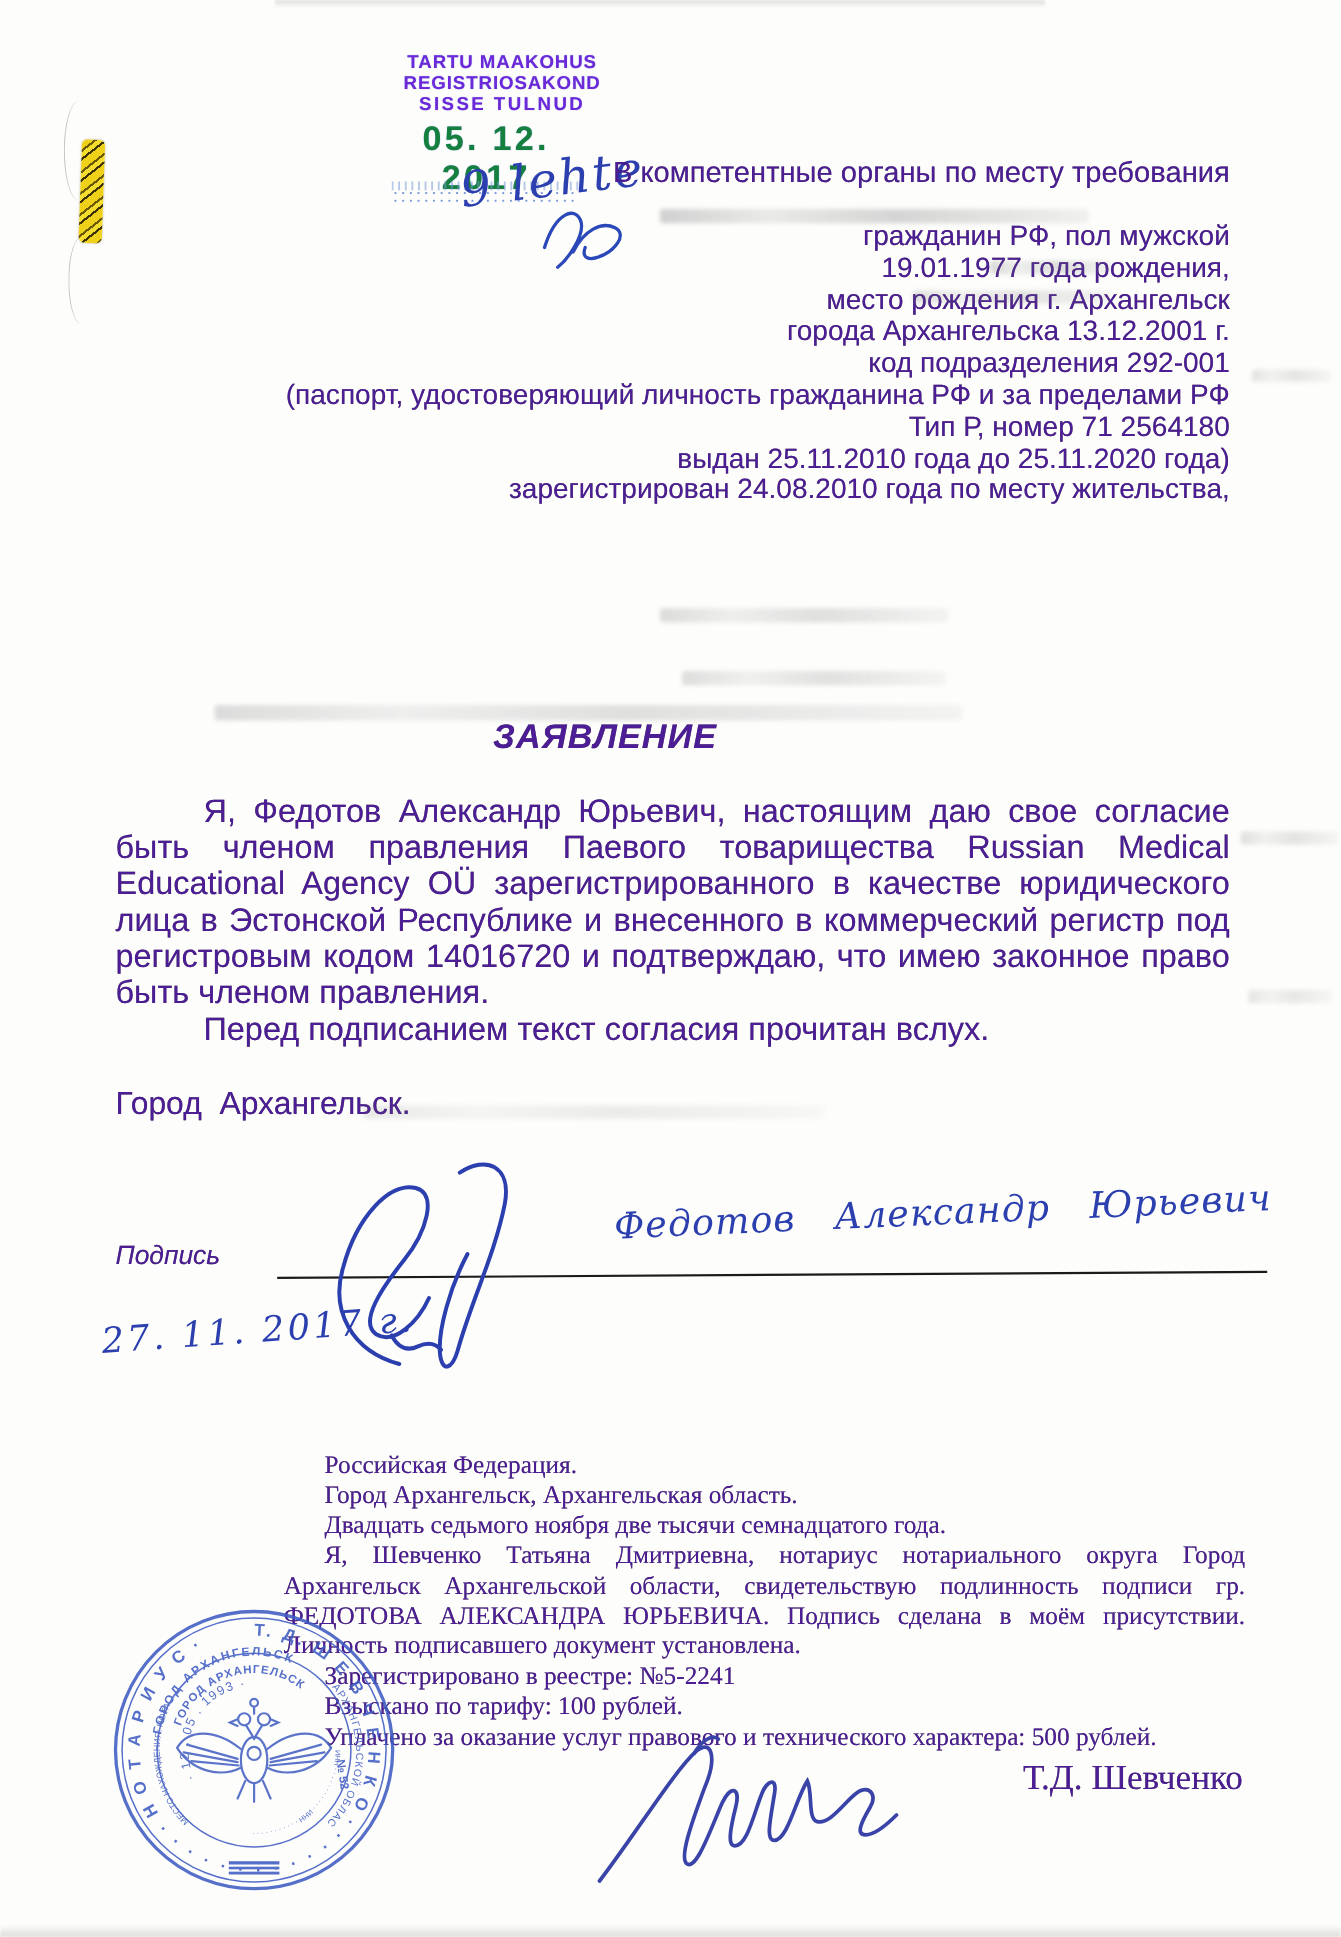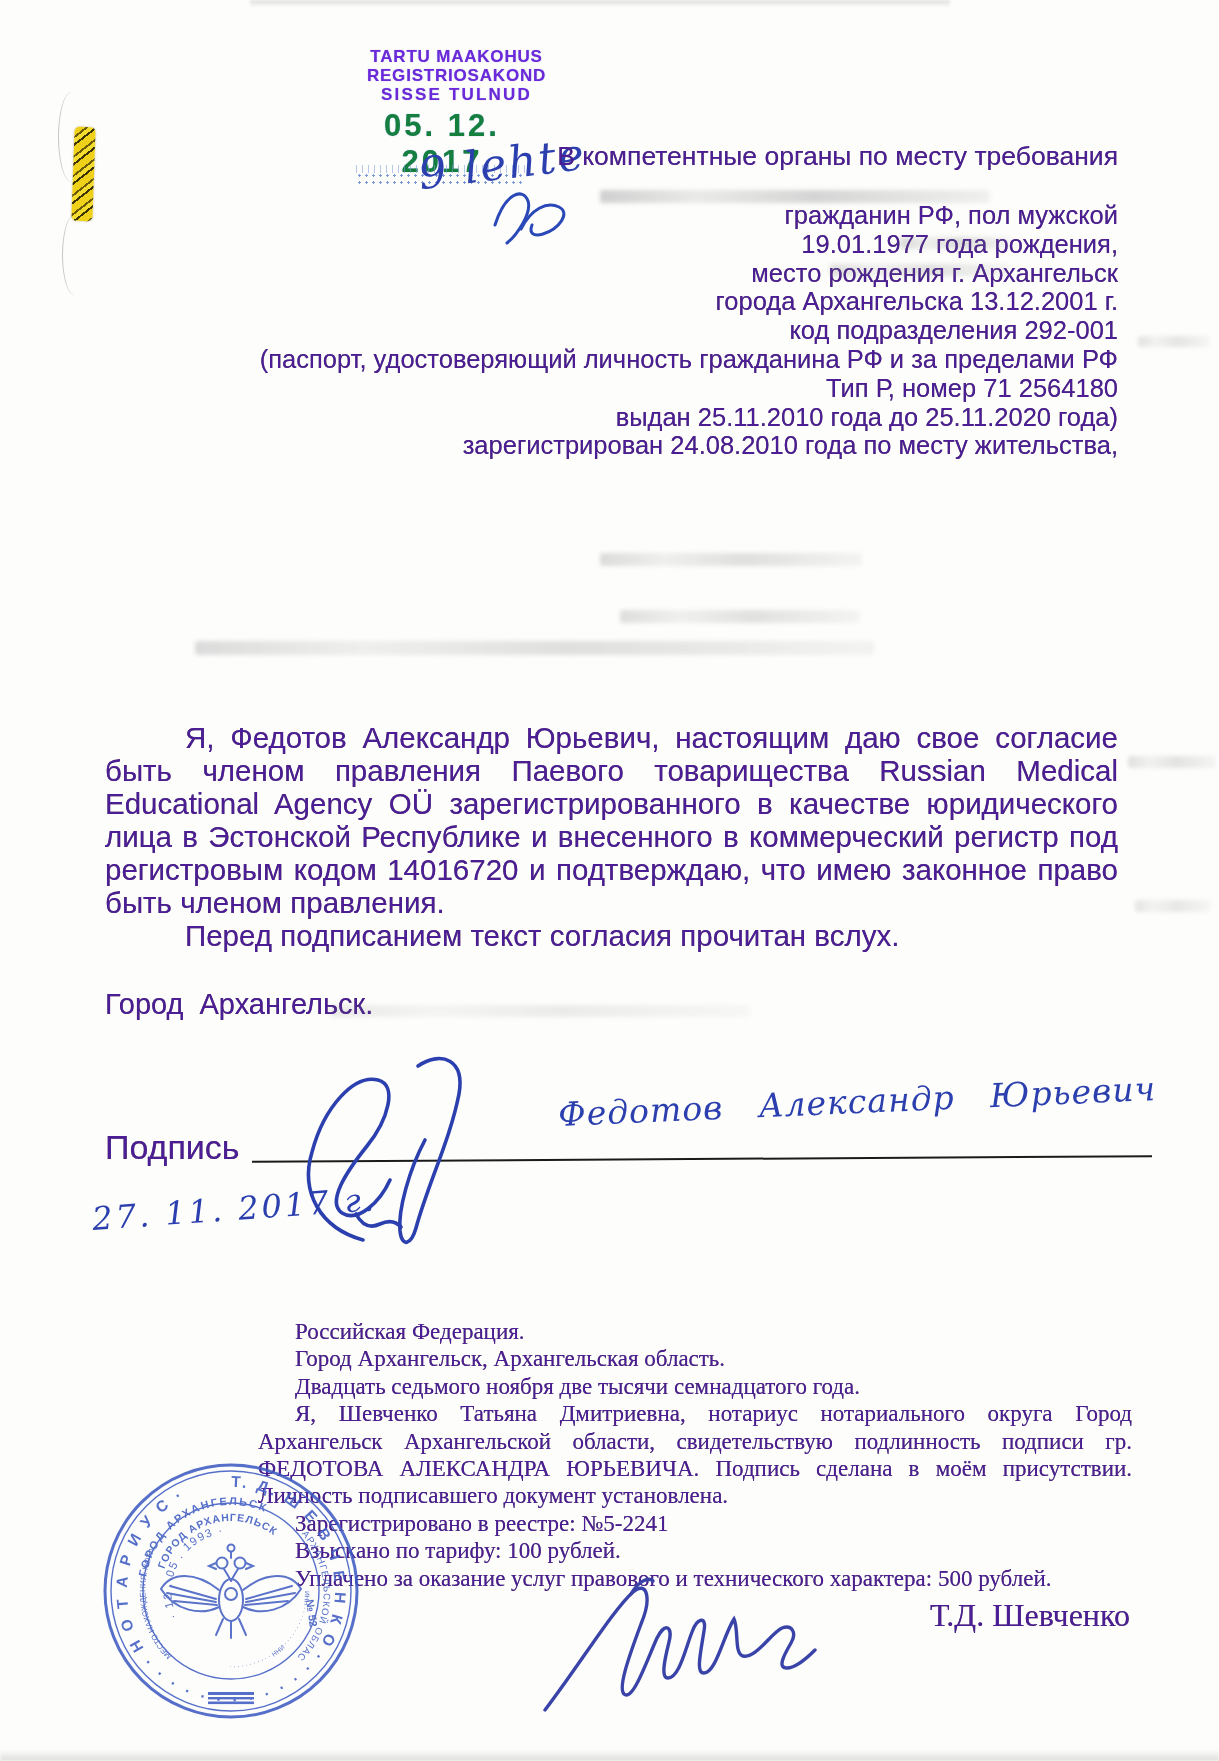--- a/index.html
+++ b/index.html
@@ -38,21 +38,21 @@
   .applicant{left:105px;right:101px;top:201px;text-align:right;font-size:25.5px;line-height:28.8px;}
 
   .doc-title{left:40px;top:652px;width:1020px;text-align:center;
       font-size:31px;font-weight:bold;font-style:italic;letter-spacing:1px;}
 
   .body-text{left:105px;top:721px;width:1013px;font-size:29.5px;line-height:33px;text-align:justify;}
   .body-text p{margin:0;text-indent:80px;}
   .city-line{left:105px;top:988px;font-size:29px;word-spacing:8px;}
 
   
-  .sig-label{left:105px;top:1128px;font-size:34px;}
+  .sig-label{left:105px;top:1128px;font-size:24px;font-style:italic;}
   .sig-line{left:252px;top:1158px;width:900px;height:0;border-top:2.4px solid #1b1b1b;transform:rotate(-.35deg);}
   .sig-name{left:558px;top:1082px;font-size:33px;transform:rotate(-2.5deg);
       word-spacing:24px;letter-spacing:1px;white-space:nowrap;}
   .sig-date{left:92px;top:1190px;font-size:32px;transform:rotate(-4deg);letter-spacing:3px;}
 
   
   .notary{left:258px;top:1318px;width:874px;font-size:23px;line-height:27.4px;}
   .notary div{text-indent:37px;}
   .notary .just{text-align:justify;}
   .notary-name{left:930px;top:1597px;font-size:32px;}
@@ -97,20 +97,21 @@
     <div>19.01.1977 года рождения,</div>
     <div>место рождения г. Архангельск</div>
     <div>города Архангельска 13.12.2001 г.</div>
     <div>код подразделения 292-001</div>
     <div>(паспорт, удостоверяющий личность гражданина РФ и за пределами РФ</div>
     <div>Тип Р, номер 71 2564180</div>
     <div>выдан 25.11.2010 года до 25.11.2020 года)</div>
     <div>зарегистрирован 24.08.2010 года по месту жительства,</div>
   </div>
 
+  <div class="abs doc-title blk">ЗАЯВЛЕНИЕ</div>
 
   <div class="abs body-text blk">
     <p>Я, Федотов Александр Юрьевич, настоящим даю свое согласие быть членом правления Паевого товарищества Russian Medical Educational Agency OÜ зарегистрированного в качестве юридического лица в Эстонской Республике и внесенного в коммерческий регистр под регистровым кодом 14016720 и подтверждаю, что имею законное право быть членом правления.</p>
     <p>Перед подписанием текст согласия прочитан вслух.</p>
   </div>
   <div class="abs city-line blk">Город Архангельск.</div>
 
   <div class="abs sig-label blk">Подпись</div>
   <div class="abs sig-line"></div>
   <svg class="abs" style="left:268px;top:1052px;" width="270" height="200" viewBox="0 0 270 200">

